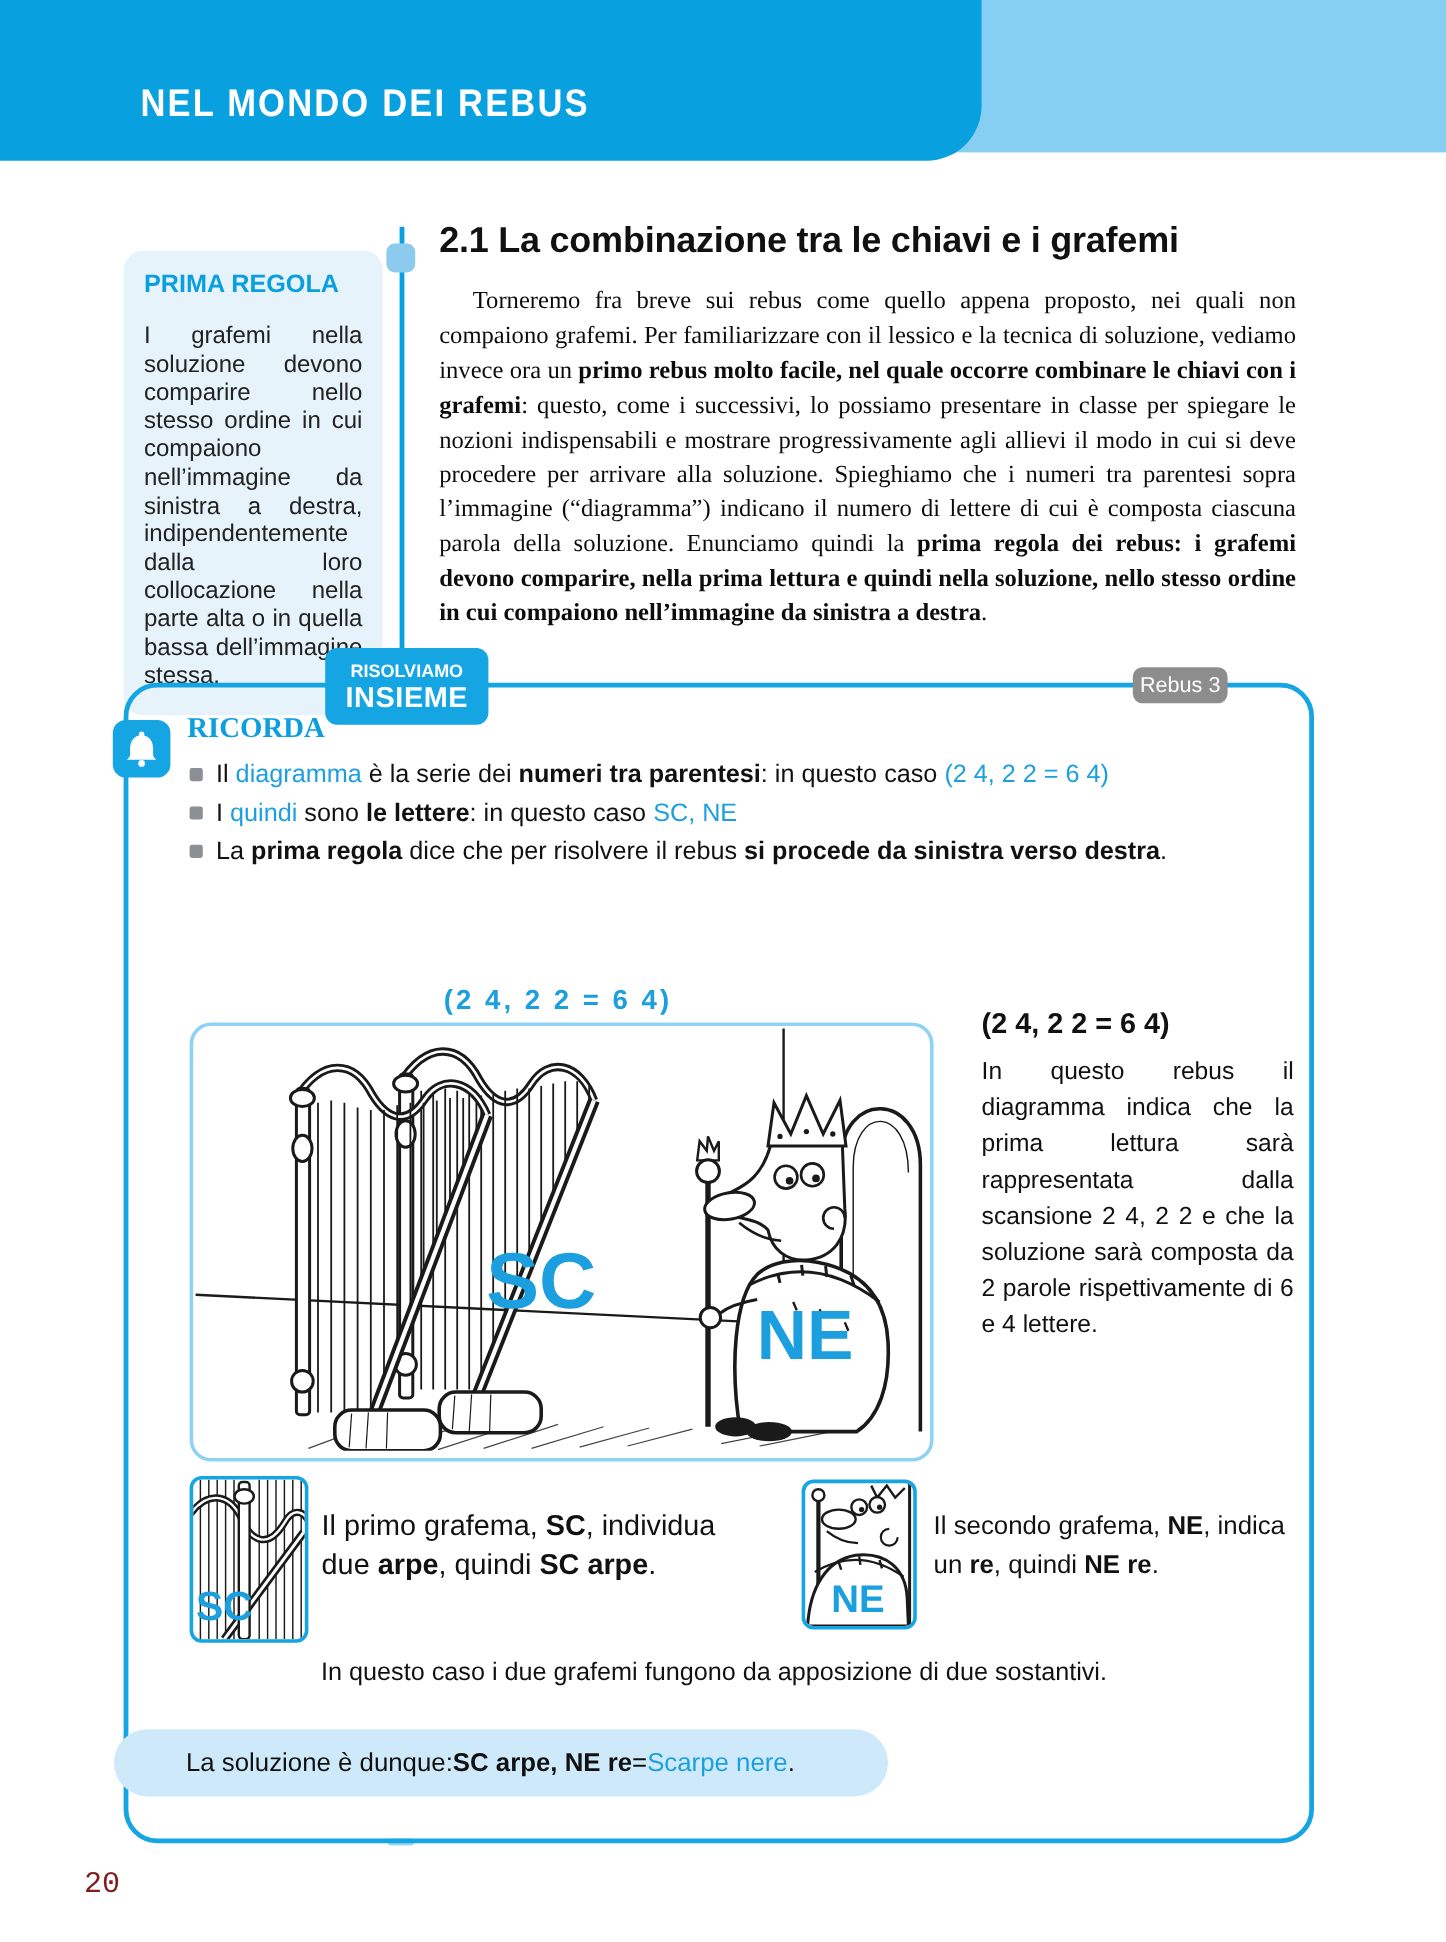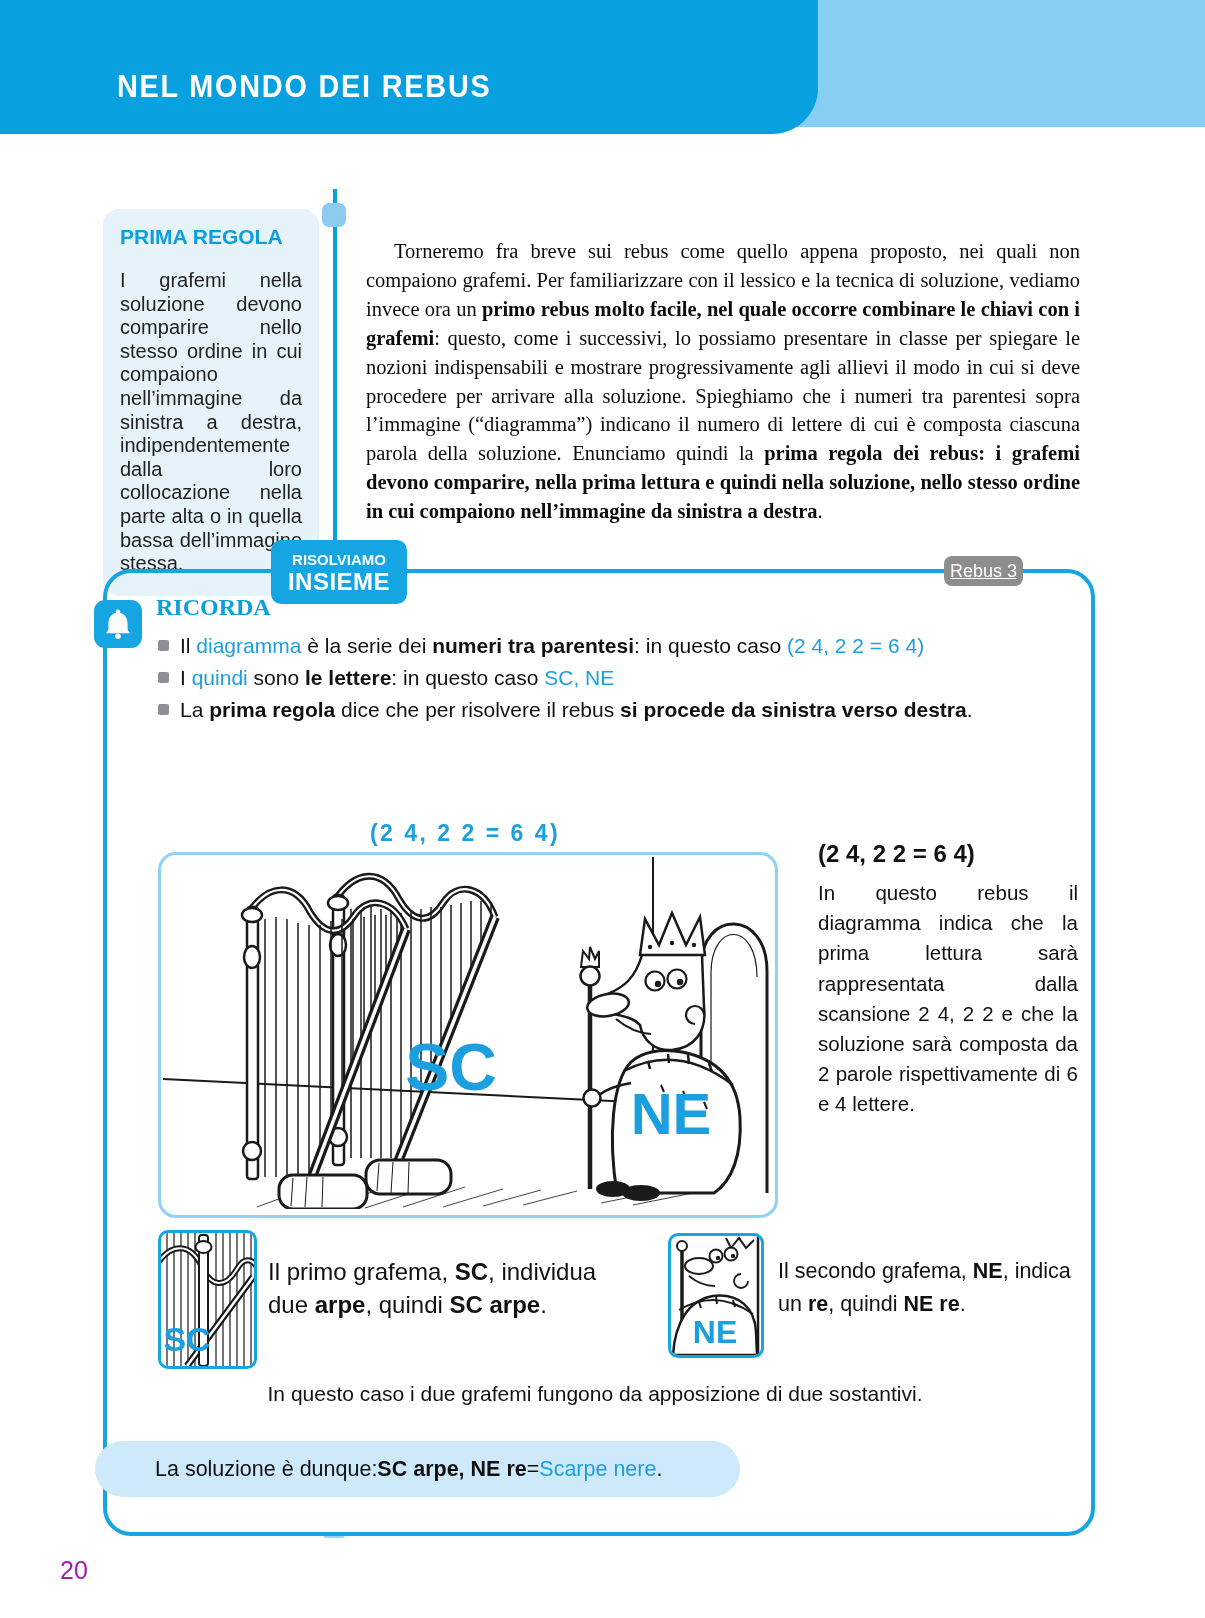--- a/index.html
+++ b/index.html
@@ -27,21 +27,21 @@
   
   .intro{left:366px;top:237px;width:714px;font-family:"Liberation Serif",serif;
          font-size:20.5px;line-height:28.9px;text-align:justify;text-indent:28px;color:#0c0c0c;}
 
   
   .badge-risolviamo{left:271px;top:540px;width:136px;height:64px;background:#15A5E3;border-radius:10px;
                     color:#fff;text-align:center;z-index:5;}
   .br-l1{font-size:15px;font-weight:700;margin-top:11px;}
   .br-l2{font-size:24px;font-weight:700;letter-spacing:.5px;}
   .badge-rebus{left:944px;top:556px;width:79px;height:30px;background:#8D8D8D;border-radius:8px;
-               color:#fff;font-size:18px;line-height:30px;text-align:center;z-index:5;text-decoration:underline;}
+               color:#fff;font-size:18px;line-height:30px;text-align:center;z-index:5;}
 
   
   .container{left:103px;top:569px;width:984px;height:959px;border:4px solid #15A5E3;border-radius:28px;z-index:1;}
 
   
   .bell{left:94px;top:600px;width:48px;height:48px;background:#15A5E3;border-radius:11px;z-index:5;
         display:flex;align-items:center;justify-content:center;}
 
   
   .ricorda-title{left:156px;top:594px;color:#0B9FDF;font-size:24px;font-weight:700;z-index:2;font-family:Liberation Serif, serif;}
@@ -68,35 +68,36 @@
   .thumb-sc{left:158px;top:1230px;width:93px;height:133px;}
   .thumb-ne{left:668px;top:1233px;width:90px;height:119px;}
   .gr1{left:268px;top:1255px;width:330px;font-size:24px;line-height:33px;z-index:2;}
   .gr2{left:778px;top:1255px;width:300px;font-size:21.5px;line-height:33px;z-index:2;}
 
   .appos{left:117px;top:1382px;width:956px;text-align:center;font-size:21px;z-index:2;}
 
   .solution{left:95px;top:1441px;width:645px;height:56px;background:#CEE9FA;border-radius:28px;z-index:3;
             display:flex;align-items:center;padding-left:60px;box-sizing:border-box;font-size:21.5px;}
   .dash{left:323px;top:1532px;width:22px;height:6px;background:#9AD5F3;border-radius:3px;z-index:0;}
-  .pgnum{left:60px;top:1556px;font-size:25px;color:#a21caf;}
+  .pgnum{left:70px;top:1556px;font-size:25px;color:#7f1d1d;font-family:Liberation Mono, monospace;}
 
   svg text{font-family:"Liberation Sans",sans-serif;font-weight:700;}
 </style>
 </head>
 <body>
 
 <div class="page">
 
   <div class="abs hdr-light"></div>
   <div class="abs hdr-dark"></div>
   <div class="abs hdr-title">NEL MONDO DEI REBUS</div>
 
   <div class="abs rule-v"></div>
   <div class="abs rule-knob"></div>
+  <div class="abs sec-title">2.1 La combinazione tra le chiavi e i grafemi</div>
 
   <div class="abs sidebar">
     <div class="sidebar-title">PRIMA REGOLA</div>
     <div class="sidebar-body">I grafemi nella soluzione devono comparire nello stesso ordine in cui compaiono nell’immagine da sinistra a destra, indipendentemente dalla loro collocazione nella parte alta o in quella bassa dell’immagine stessa.</div>
   </div>
 
   <p class="abs intro" style="margin:0"><span>Torneremo fra breve sui rebus come quello appena proposto, nei quali non compaiono grafemi. Per familiarizzare con il lessico e la tecnica di soluzione, vediamo invece ora un </span><span class="b">primo rebus molto facile, nel quale occorre combinare le chiavi con i grafemi</span><span>: questo, come i successivi, lo possiamo presentare in classe per spiegare le nozioni indispensabili e mostrare progressivamente agli allievi il modo in cui si deve procedere per arrivare alla soluzione. Spieghiamo che i numeri tra parentesi sopra l’immagine (“diagramma”) indicano il numero di lettere di cui è composta ciascuna parola della soluzione. Enunciamo quindi la </span><span class="b">prima regola dei rebus: i grafemi devono comparire, nella prima lettura e quindi nella soluzione, nello stesso ordine in cui compaiono nell’immagine da sinistra a destra</span><span>.</span></p>
 
   <div class="abs container"></div>
 

